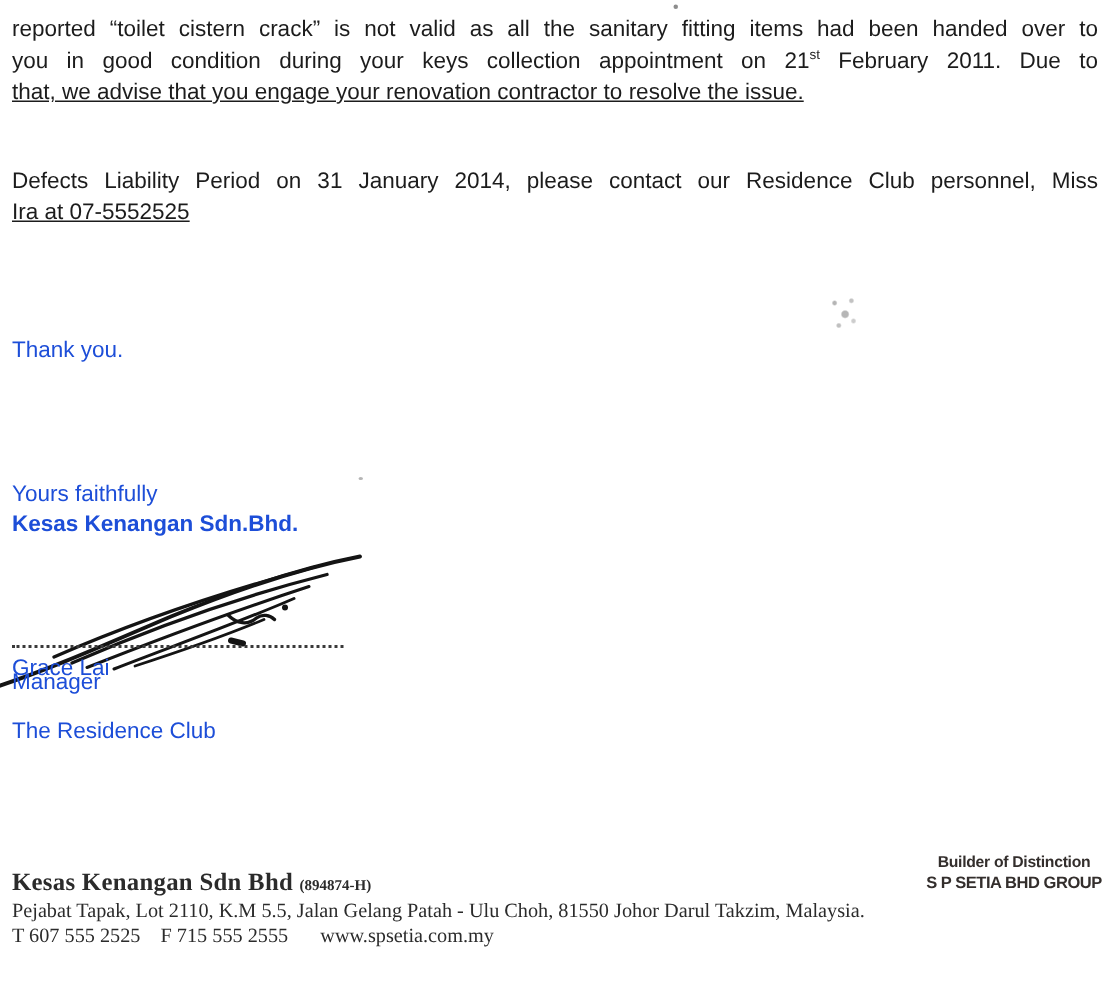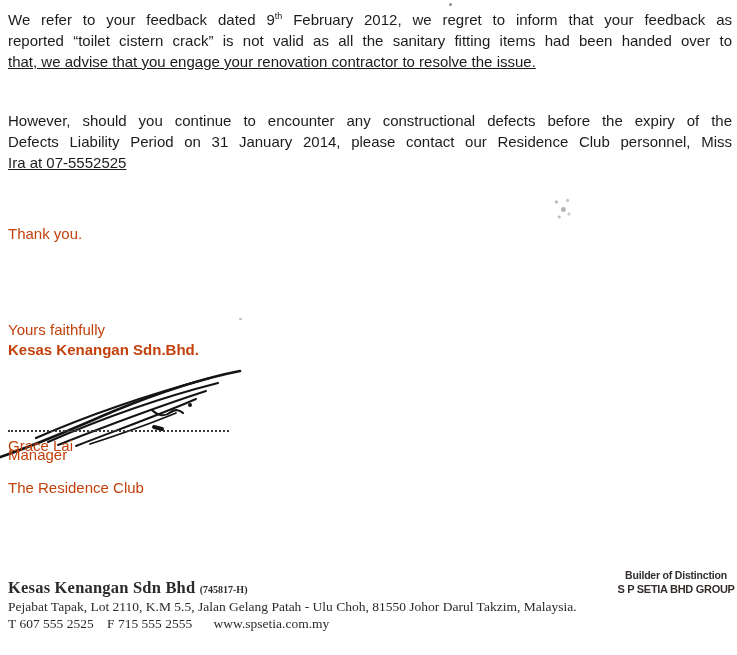--- a/index.html
+++ b/index.html
@@ -5,21 +5,21 @@
   html,body{margin:0;padding:0;background:#ffffff;}
   #page{
     position:relative;width:737px;height:655px;background:#ffffff;overflow:hidden;
     font-family:"Liberation Sans","DejaVu Sans",sans-serif;color:#1d1d1d;
   }
   
   .para{position:absolute;left:8px;width:724px;font-size:15px;line-height:21px;color:#1c1c1c;}
   .ln{text-align:justify;text-align-last:justify;}
   .ln.last{text-align-last:auto;text-decoration:underline;}
   sup{font-size:9px;line-height:0;vertical-align:super;}
-  .plain{position:absolute;left:8px;font-size:15px;line-height:20px;color:#c2410c;white-space:nowrap;}
+  .plain{position:absolute;left:8px;font-size:15px;line-height:20px;color:#1d4ed8;white-space:nowrap;}
   .bold{font-weight:bold;}
   
   #sig-svg{position:absolute;left:-8px;top:365px;width:252px;height:96px;}
   #dotline{position:absolute;left:8px;top:426px;width:221px;height:4px;border-bottom:2px dotted #3a3a3a;}
   
   .foot{font-family:"Liberation Serif","DejaVu Serif",serif;color:#2b2b2b;}
   #f-company{position:absolute;left:8px;top:578px;font-size:16.5px;font-weight:bold;letter-spacing:.2px;white-space:nowrap;}
   #f-reg{font-size:10px;font-weight:bold;letter-spacing:0;}
   #f-addr{position:absolute;left:8px;top:599px;font-size:13.5px;white-space:nowrap;}
   #f-tel{position:absolute;left:8px;top:616px;font-size:13.5px;white-space:nowrap;}
@@ -43,27 +43,26 @@
     radial-gradient(circle at 40% 80%,rgba(130,130,130,.5) 0 1px,transparent 2px),
     radial-gradient(circle at 75% 70%,rgba(130,130,130,.4) 0 1px,transparent 2px);
     filter:blur(.4px);}
 </style>
 </head>
 <body>
 
 <div id="page">
 
   <div class="para" style="top:9px;">
-    <div class="ln"><span>We refer to your feedback dated 9</span><sup>th</sup><span> February 2012, we regret to inform that your feedback as</span></div>
     <div class="ln">reported “toilet cistern crack” is not valid as all the sanitary fitting items had been handed over to</div>
+    <div class="ln"><span>you in good condition during your keys collection appointment on 21</span><sup>st</sup><span> February 2011. Due to</span></div>
     <div class="ln last">that, we advise that you engage your renovation contractor to resolve the issue.</div>
   </div>
 
   <div class="para" style="top:110px;">
-    <div class="ln">However, should you continue to encounter any constructional defects before the expiry of the</div>
     <div class="ln">Defects Liability Period on 31 January 2014, please contact our Residence Club personnel, Miss</div>
     <div class="ln last">Ira at 07-5552525</div>
   </div>
 
   <div class="plain" style="top:224px;">Thank you.</div>
 
   <div class="plain" style="top:320px;">Yours faithfully</div>
   <div class="plain bold" style="top:340px;">Kesas Kenangan Sdn.Bhd.</div>
 
   <svg id="sig-svg" viewBox="0 0 252 96">
@@ -80,21 +79,21 @@
     </g>
   </svg>
   <div id="dotline"></div>
 
   <div class="plain" style="top:436px;">Grace Lai</div>
   <div class="plain" style="top:445px;">Manager</div>
   <div class="plain" style="top:478px;">The Residence Club</div>
 
   <div id="f-company" class="foot">
     <span>Kesas Kenangan Sdn Bhd</span>
-    <span id="f-reg">(745817-H)</span>
+    <span id="f-reg">(894874-H)</span>
   </div>
   <div id="f-addr" class="foot">Pejabat Tapak, Lot 2110, K.M 5.5, Jalan Gelang Patah - Ulu Choh, 81550 Johor Darul Takzim, Malaysia.</div>
   <div id="f-tel" class="foot">
     <span>T</span>
     <span>607 555 2525</span><span class="gap-s"></span>
     <span>F</span>
     <span>715 555 2555</span><span class="gap-m"></span>
     <span>www.spsetia.com.my</span>
   </div>
 

